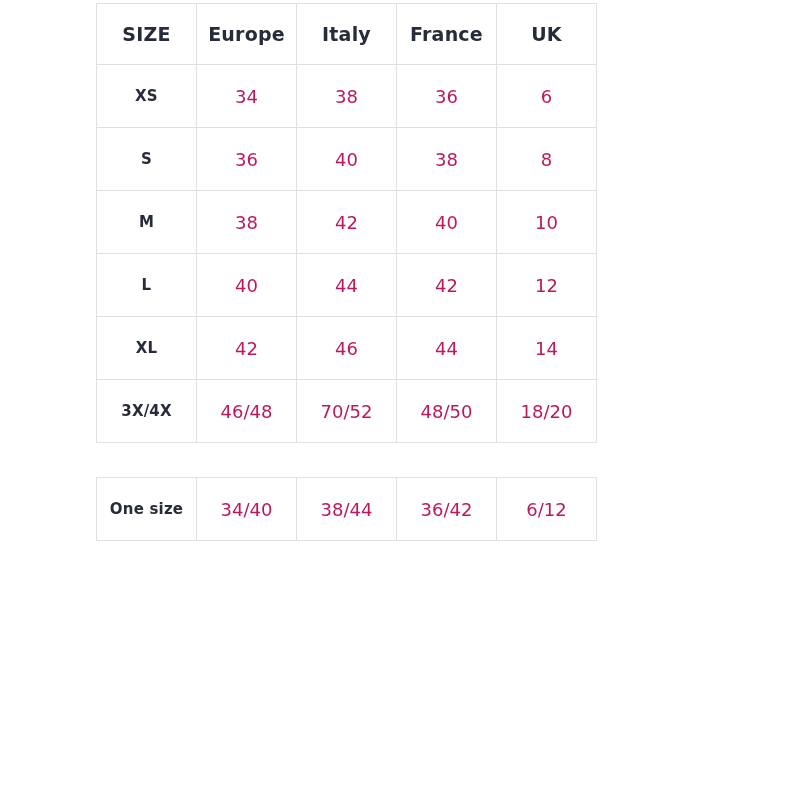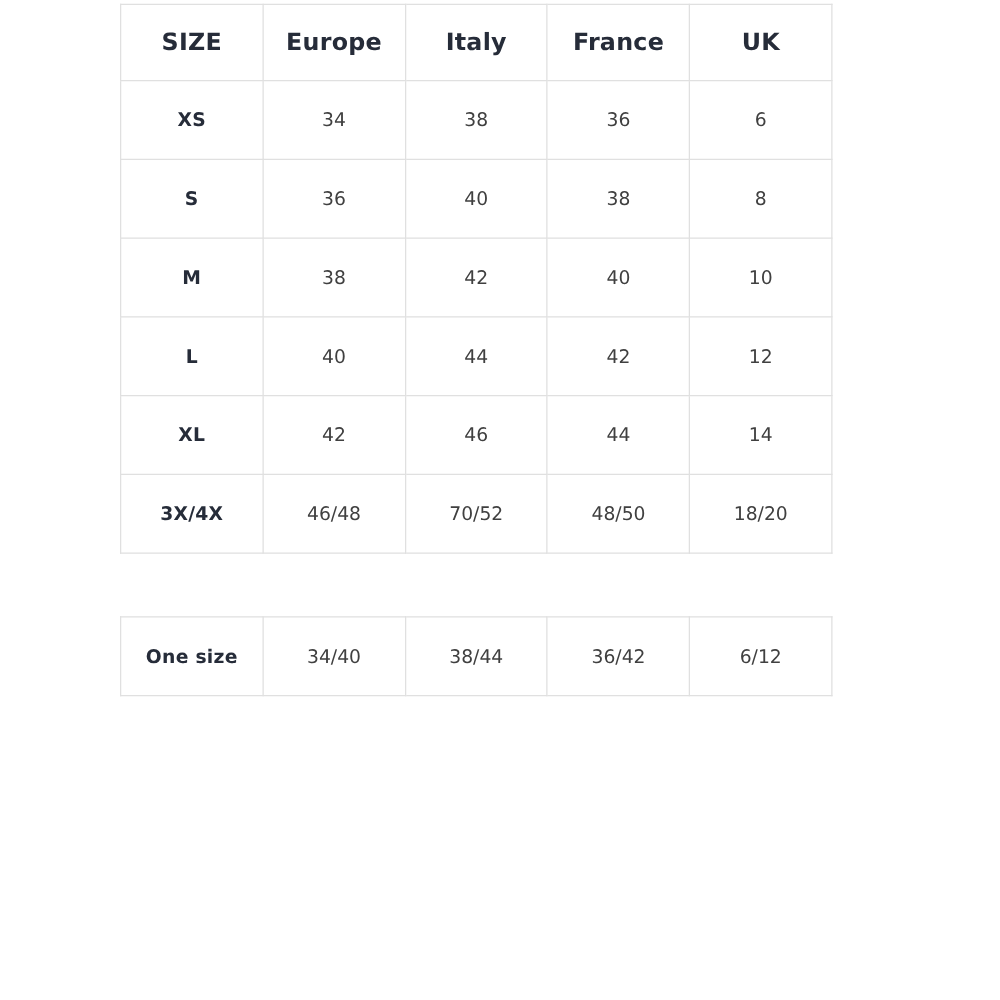--- a/index.html
+++ b/index.html
@@ -13,52 +13,52 @@
     font-family: "DejaVu Sans", "Liberation Sans", sans-serif;
     -webkit-font-smoothing: antialiased;
   }
   .page {
     padding-top: 3px;
     padding-left: 96px;
   }
   table.size-table {
     border-collapse: collapse;
     table-layout: fixed;
-    width: 570px;
+    width: 501px;
     background: #ffffff;
   }
   table.size-table th,
   table.size-table td {
     border: 1px solid #e0e0e0;
     text-align: center;
     vertical-align: middle;
     padding: 0;
     background: #ffffff;
   }
   table.size-table th {
     height: 60px;
     font-size: 19px;
     font-weight: 700;
     color: #262c39;
     letter-spacing: 0.2px;
   }
   table.size-table td {
     height: 62px;
-    font-size: 15px;
+    font-size: 18px;
     font-weight: 400;
-    color: #404040;
+    color: #be185d;
   }
   table.size-table td.row-label {
     font-weight: 700;
     color: #262c39;
     font-size: 15px;
     letter-spacing: 0.2px;
   }
   table.size-table.secondary {
-    margin-top: 50px;
+    margin-top: 34px;
   }
 </style>
 </head>
 <body>
 
 <div class="page">
 
   <table class="size-table">
     <thead>
       <tr>

